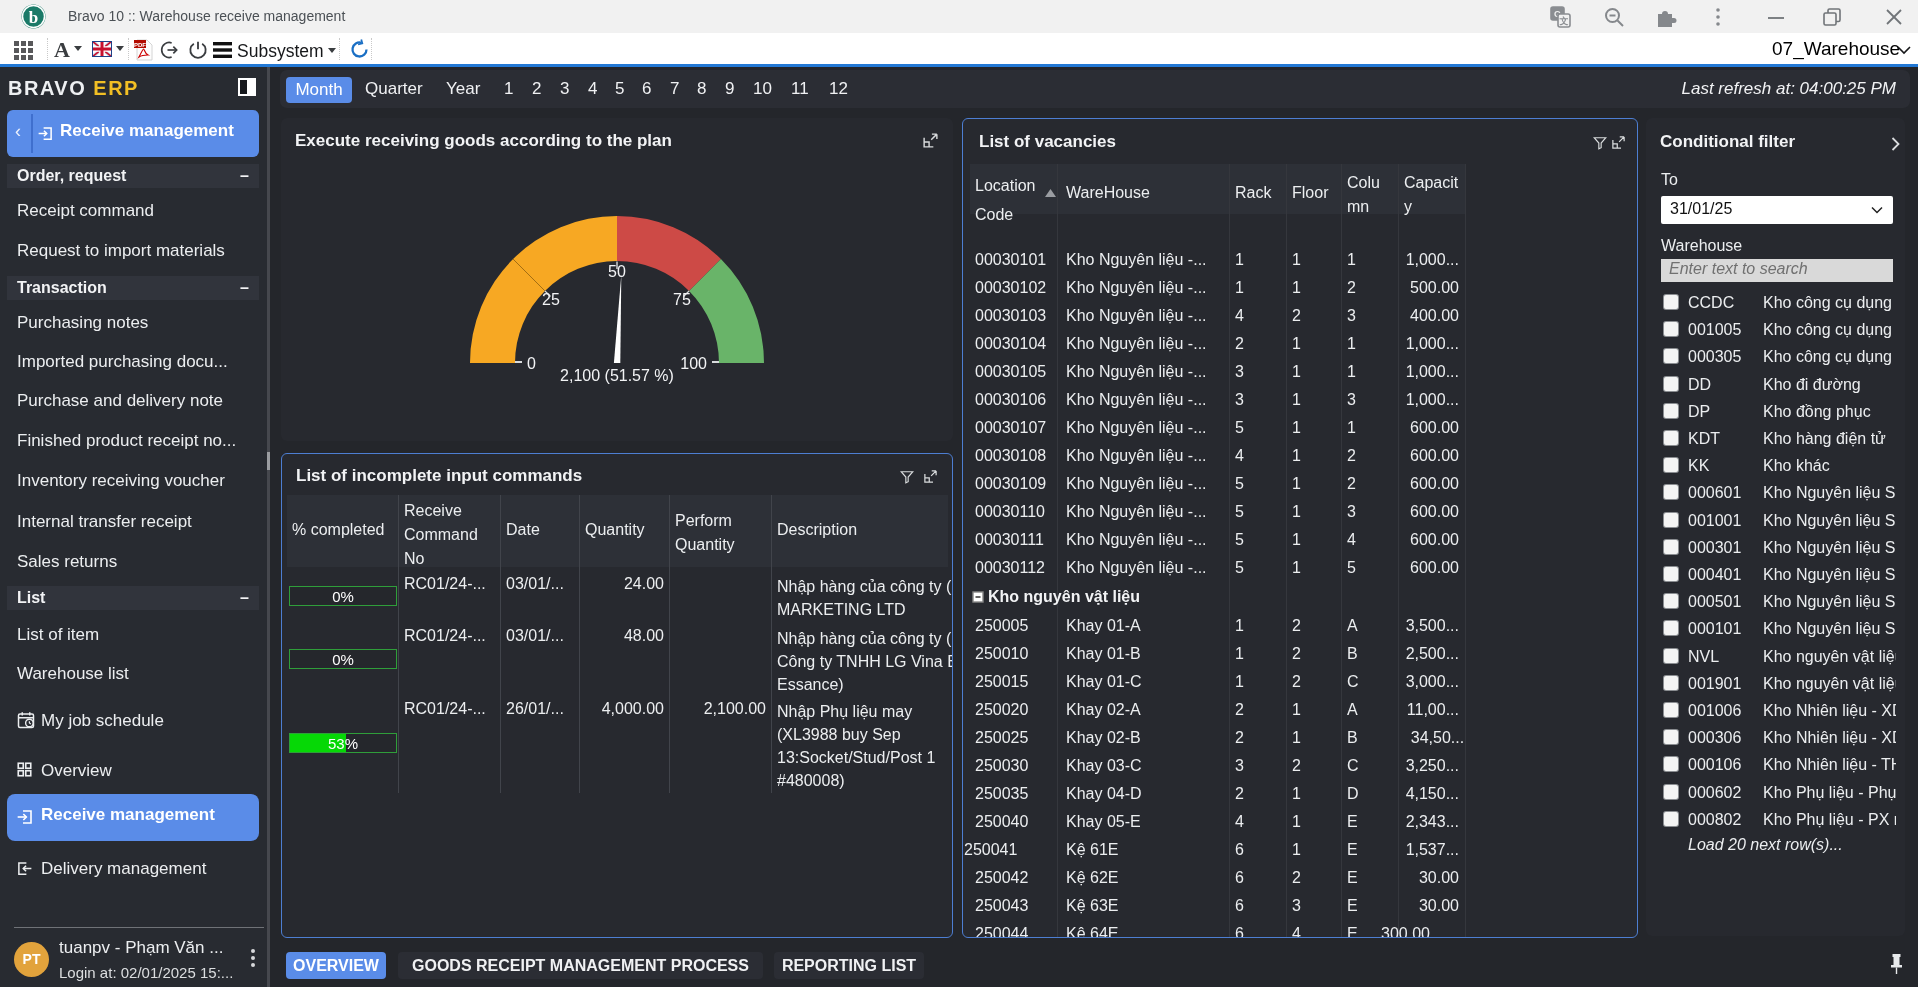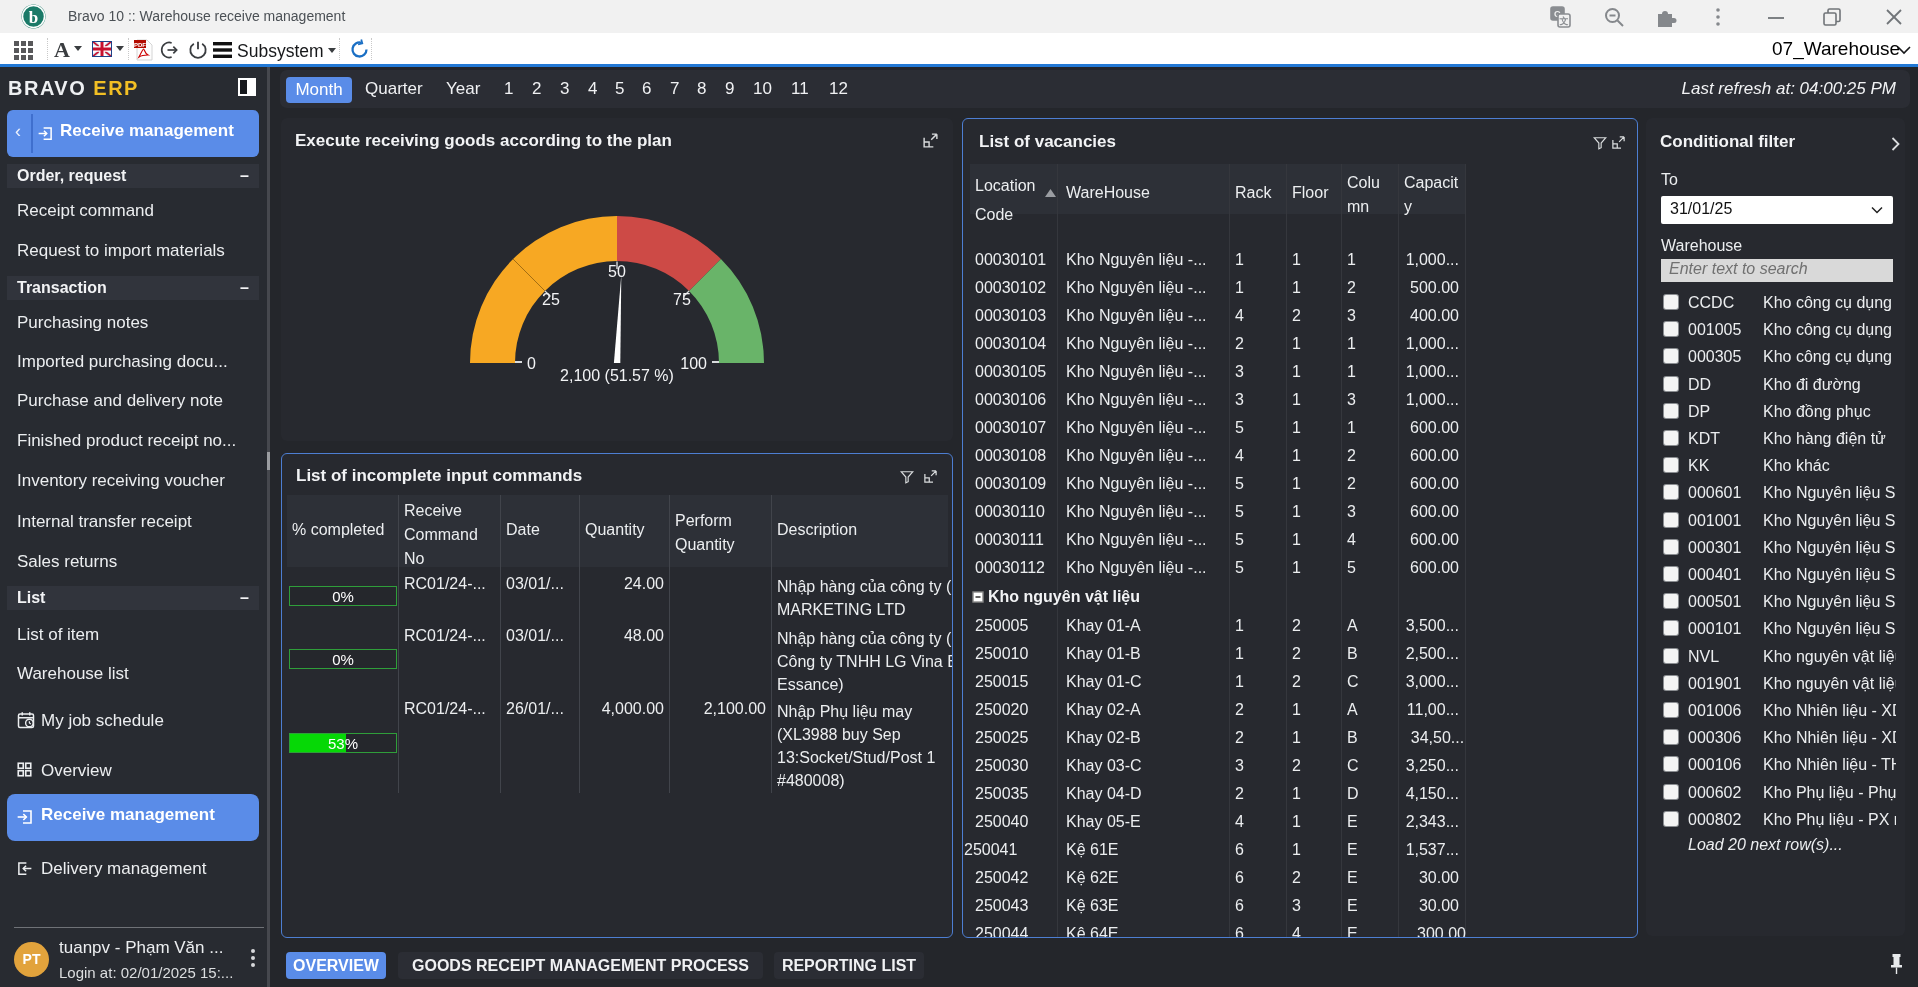--- a/index.html
+++ b/index.html
@@ -554,21 +554,21 @@
         <span class="vc" style="left:329px">3</span>
         <span class="vc" style="left:384px">E</span>
         <span class="vc" style="left:435px;width:61px;text-align:right">30.00</span>
       </div>
 <div class="vr" style="top:801px">
         <span class="vc" style="left:12px">250044</span>
         <span class="vc" style="left:103px;width:160px;overflow:hidden">Kệ 64E</span>
         <span class="vc" style="left:272px">6</span>
         <span class="vc" style="left:329px">4</span>
         <span class="vc" style="left:384px">E</span>
-        <span class="vc" style="left:442px;width:61px;text-align:right">300.00</span>
+        <span class="vc" style="left:418px;width:61px;text-align:left">300.00</span>
       </div>
 </div>
 <div class="panel" style="left:1376px;top:51px;width:259px;height:818px;overflow:hidden">
 <div class="ptitle" style="left:14px;top:14px">Conditional filter</div>
 <svg class="abs" style="left:245px;top:19px" width="9" height="14" viewBox="0 0 9 14" fill="none" stroke="#d9dbdd" stroke-width="1.8">
         <path d="M1.5 1 L7.5 7 L1.5 13"></path>
       </svg>
 <div class="txt" style="left:15px;top:53px">To</div>
 <div class="abs" style="left:15px;top:78px;width:232px;height:28px;background:#fff;border-radius:2px">
         <span style="position:absolute;left:9px;top:4px;font-size:16px;color:#111">31/01/25</span>

